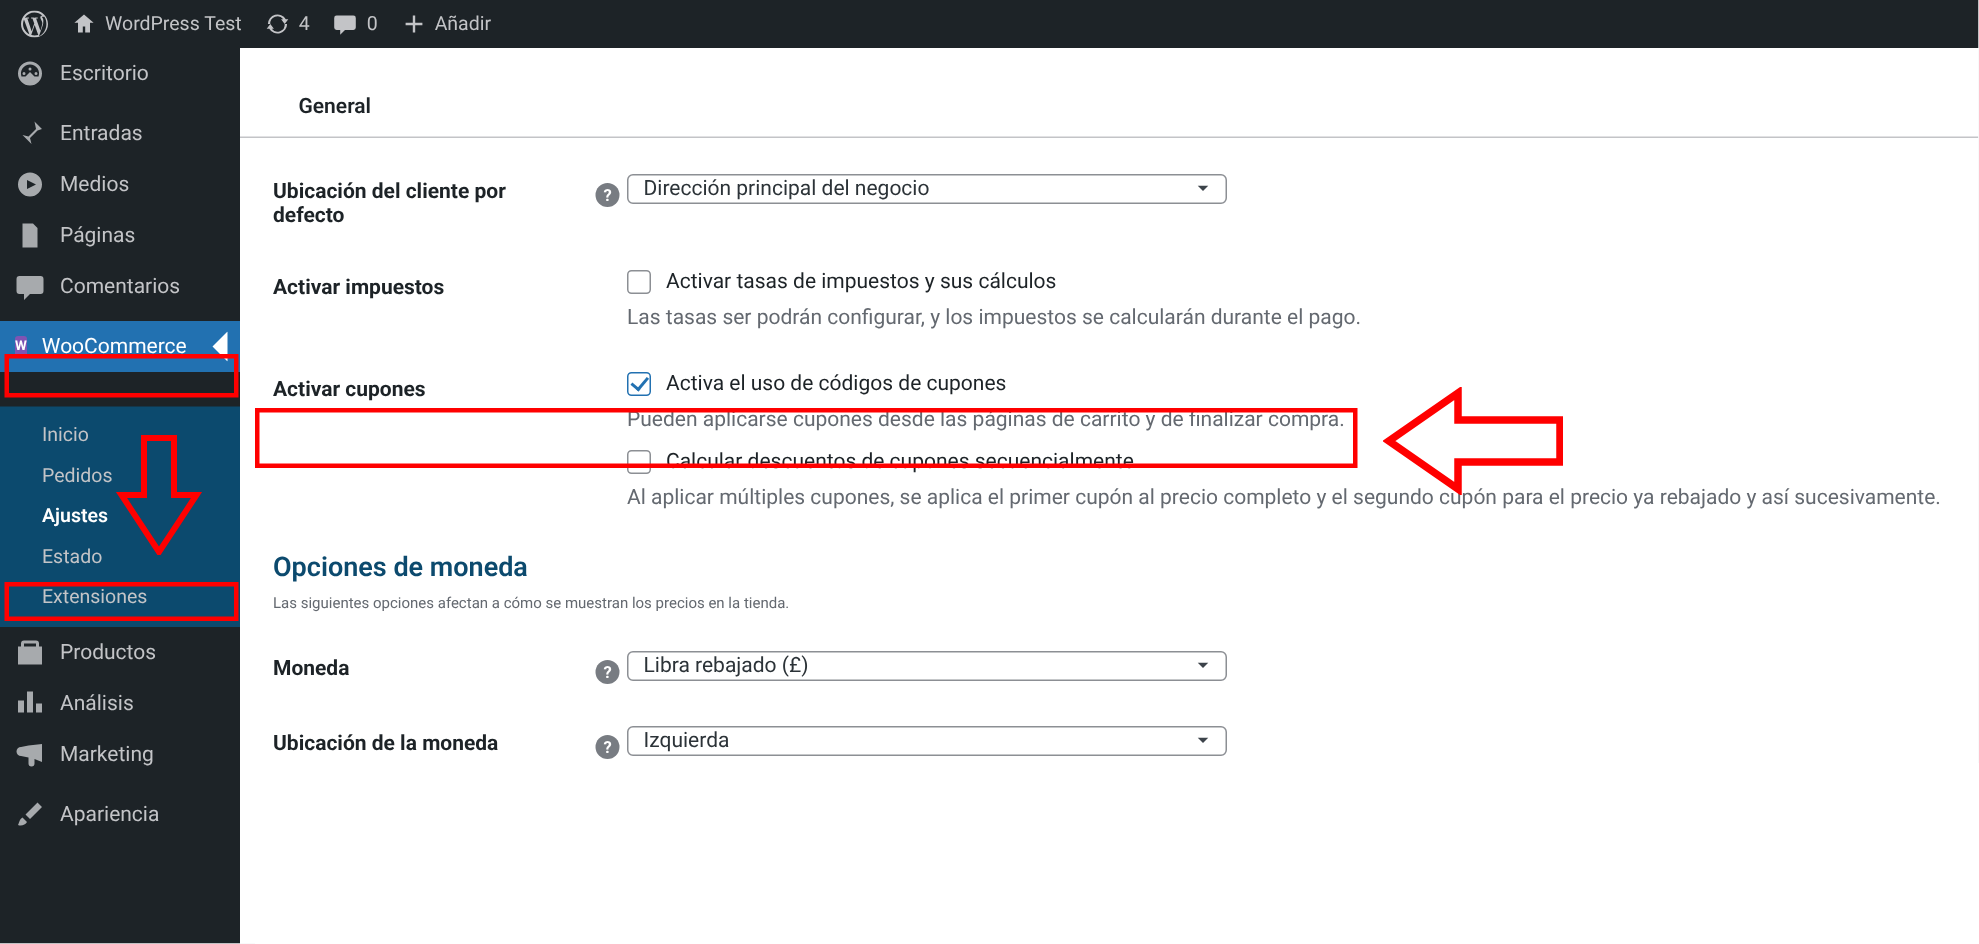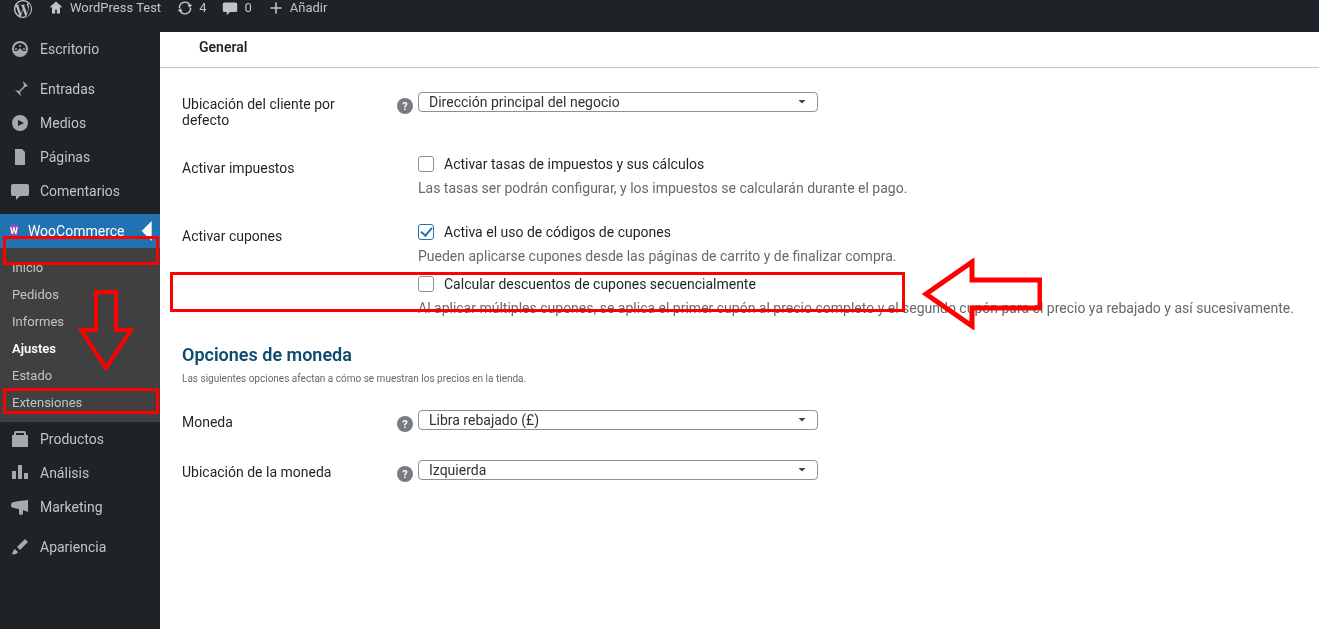--- a/index.html
+++ b/index.html
@@ -20,21 +20,21 @@
     height: 32px;
     background: #1d2327;
     color: #c3c4c7;
     display: flex;
     align-items: center;
     padding: 0 6px;
     font-size: 13px;
   }
   .adminbar .ab-item {
     display: flex;
-    align-items: flex-start;
+    align-items: center;
     gap: 6px;
     padding: 0 8px;
     height: 32px;
     cursor: pointer;
   }
   .adminbar .ab-item svg { fill: #c3c4c7; }
 
   
   .sidebar {
     position: absolute;
@@ -64,22 +64,23 @@
   .menu-item.active svg { fill: #fff; }
   .menu-item .woo-badge {
     width: 18px; height: 14px; background: #7f54b3; border-radius: 2px;
     display:inline-flex; align-items:center; justify-content:center;
     color:#fff; font-size:9px; font-weight:bold;
   }
   .menu-item .arrow {
     margin-left: auto;
   }
   .submenu {
-    background: #404040;
-    padding: 6px 0;
+    background: #0c4a6e;
+    padding: 6px 16px;
+    margin-top: 23px;
   }
   .submenu .sub-item {
     padding: 6px 12px;
     font-size: 13px;
     color: #c3c4c7;
     cursor: pointer;
   }
   .submenu .sub-item.current { color: #fff; font-weight: 600; }
 
   
@@ -87,21 +88,21 @@
     position: absolute;
     left: 160px;
     top: 32px;
     right: 0;
     bottom: 0;
     background: #fff;
     overflow: hidden;
   }
   .tabs {
     border-bottom: 1px solid #c3c4c7;
-    height: 36px;
+    height: 60px;
     display: flex;
     align-items: flex-end;
     padding: 0 20px;
   }
   .tab {
     padding: 10px 18px 12px;
     color: #1d2327;
     font-size: 14px;
     font-weight: 600;
     border: 1px solid transparent;
@@ -114,21 +115,21 @@
   }
 
   .form-row {
     display: flex;
     align-items: flex-start;
     margin-bottom: 28px;
   }
   .form-row.tight { margin-bottom: 12px; }
   .form-label {
     width: 210px;
-    font-weight: 400;
+    font-weight: 700;
     color: #1d2327;
     font-size: 14px;
     padding-top: 4px;
     padding-right: 10px;
   }
   .help-col {
     width: 26px;
     display: flex;
     justify-content: center;
     align-items: center;
@@ -291,21 +292,20 @@
   <div class="menu-item active">
     <span class="woo-badge">W</span>
     <span>WooCommerce</span>
     <svg class="arrow" width="8" height="12" viewBox="0 0 8 12">
         <path fill="#fff" d="M8 0v12L2 6z"></path>
       </svg>
   </div>
   <div class="submenu">
     <div class="sub-item">Inicio</div>
     <div class="sub-item">Pedidos</div>
-    <div class="sub-item">Informes</div>
     <div class="sub-item current">Ajustes</div>
     <div class="sub-item">Estado</div>
     <div class="sub-item">Extensiones</div>
   </div>
   <div class="menu-item">
     <svg viewBox="0 0 20 20">
         <path d="M16 6V4a2 2 0 0 0-2-2H6a2 2 0 0 0-2 2v2H2v12h16V6zm-10 0V4h8v2z"></path>
       </svg>
     <span>Productos</span>
   </div>

